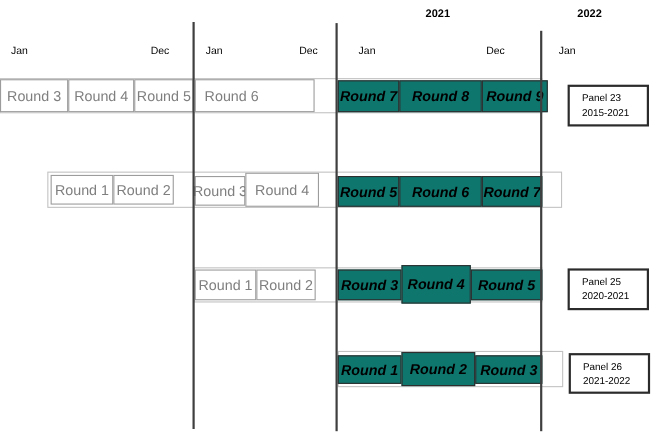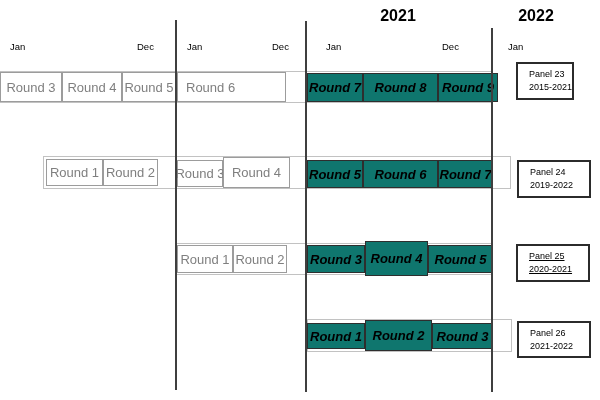--- a/index.html
+++ b/index.html
@@ -1,21 +1,21 @@
 <!DOCTYPE html>
 <html><head>
 <meta charset="utf-8">
 <style>
   html,body{margin:0;padding:0;background:#fff;}
   .stage{
     position:relative;width:600px;height:400px;background:#ffffff;
     font-family:"Liberation Sans",sans-serif;overflow:hidden;
   }
   .year-label{
-    position:absolute;font-weight:bold;font-size:16px;color:#000;
+    position:absolute;font-weight:bold;font-size:10px;color:#000;
     transform:translateX(-50%);white-space:nowrap;
   }
   .month-label{
     position:absolute;font-size:9.5px;color:#000;white-space:nowrap;
   }
   .divider{
     position:absolute;width:2px;background:#3f3f3f;z-index:30;
   }
   .row-container{
     position:absolute;border:1px solid #c2c2c2;background:#ffffff;
@@ -56,43 +56,39 @@
     <div class="divider" style="left: 305px; top: 21px; height: 371px;"></div>
     <div class="divider" style="left: 491px; top: 28px; height: 364px;"></div>
     <div class="row-container" style="left: 0px; top: 71px; width: 493px; height: 32px;"></div>
     <div class="round-box white" style="left: 0px; top: 72px; width: 62px; height: 30px;">Round 3</div>
     <div class="round-box white" style="left: 62px; top: 72px; width: 60px; height: 30px;">Round 4</div>
     <div class="round-box white" style="left: 122px; top: 72px; width: 54px; height: 30px;">Round 5</div>
     <div class="round-box white align-left" style="left: 177px; top: 72px; width: 109px; height: 30px;">Round 6</div>
     <div class="round-box gray" style="left: 307px; top: 73px; width: 56px; height: 29px;">Round 7</div>
     <div class="round-box gray" style="left: 363px; top: 73px; width: 75px; height: 29px;">Round 8</div>
     <div class="round-box gray" style="left: 438px; top: 73px; width: 60px; height: 29px;">Round 9</div>
-    <div class="panel-box" style="left: 516px; top: 62px; width: 58px; height: 38px;">
+    <div class="panel-box" style="left: 516px; top: 77px; width: 74px; height: 38px;">
       <div class="">Panel 23</div>
       <div class="">2015-2021</div>
     </div>
     <div class="row-container" style="left: 43px; top: 156px; width: 468px; height: 33px;"></div>
     <div class="round-box white" style="left: 46px; top: 159px; width: 57px; height: 27px;">Round 1</div>
     <div class="round-box white" style="left: 103px; top: 159px; width: 55px; height: 27px;">Round 2</div>
     <div class="round-box white" style="left: 177px; top: 160px; width: 46px; height: 27px;">Round 3</div>
     <div class="round-box white" style="left: 223px; top: 157px; width: 67px; height: 31px;">Round 4</div>
     <div class="round-box gray" style="left: 307px; top: 160px; width: 56px; height: 28px;">Round 5</div>
     <div class="round-box gray" style="left: 363px; top: 160px; width: 75px; height: 28px;">Round 6</div>
     <div class="round-box gray" style="left: 438px; top: 160px; width: 55px; height: 28px;">Round 7</div>
-    <div class="panel-box" style="left: 517px; top: 160px; width: 74px; height: 38px;">
-      <div class="">Panel 24</div>
-      <div class="">2019-2022</div>
-    </div>
     <div class="row-container" style="left: 176px; top: 243px; width: 317px; height: 32px;"></div>
     <div class="round-box white" style="left: 177px; top: 245px; width: 56px; height: 28px;">Round 1</div>
     <div class="round-box white" style="left: 233px; top: 245px; width: 54px; height: 28px;">Round 2</div>
     <div class="round-box gray" style="left: 307px; top: 245px; width: 58px; height: 28px;">Round 3</div>
     <div class="round-box gray" style="left: 365px; top: 241px; width: 63px; height: 35px;">Round 4</div>
     <div class="round-box gray" style="left: 428px; top: 245px; width: 65px; height: 28px;">Round 5</div>
-    <div class="panel-box" style="left: 516px; top: 244px; width: 74px; height: 38px; text-decoration: underline;">
+    <div class="panel-box" style="left: 516px; top: 244px; width: 74px; height: 38px;">
       <div class="">Panel 25</div>
       <div class="">2020-2021</div>
     </div>
     <div class="row-container" style="left: 307px; top: 319px; width: 205px; height: 33px;"></div>
     <div class="round-box gray" style="left: 307px; top: 323px; width: 58px; height: 26px;">Round 1</div>
     <div class="round-box gray" style="left: 365px; top: 320px; width: 67px; height: 31px;">Round 2</div>
     <div class="round-box gray" style="left: 432px; top: 323px; width: 61px; height: 26px;">Round 3</div>
     <div class="panel-box" style="left: 517px; top: 321px; width: 74px; height: 37px;">
       <div class="">Panel 26</div>
       <div class="">2021-2022</div>

